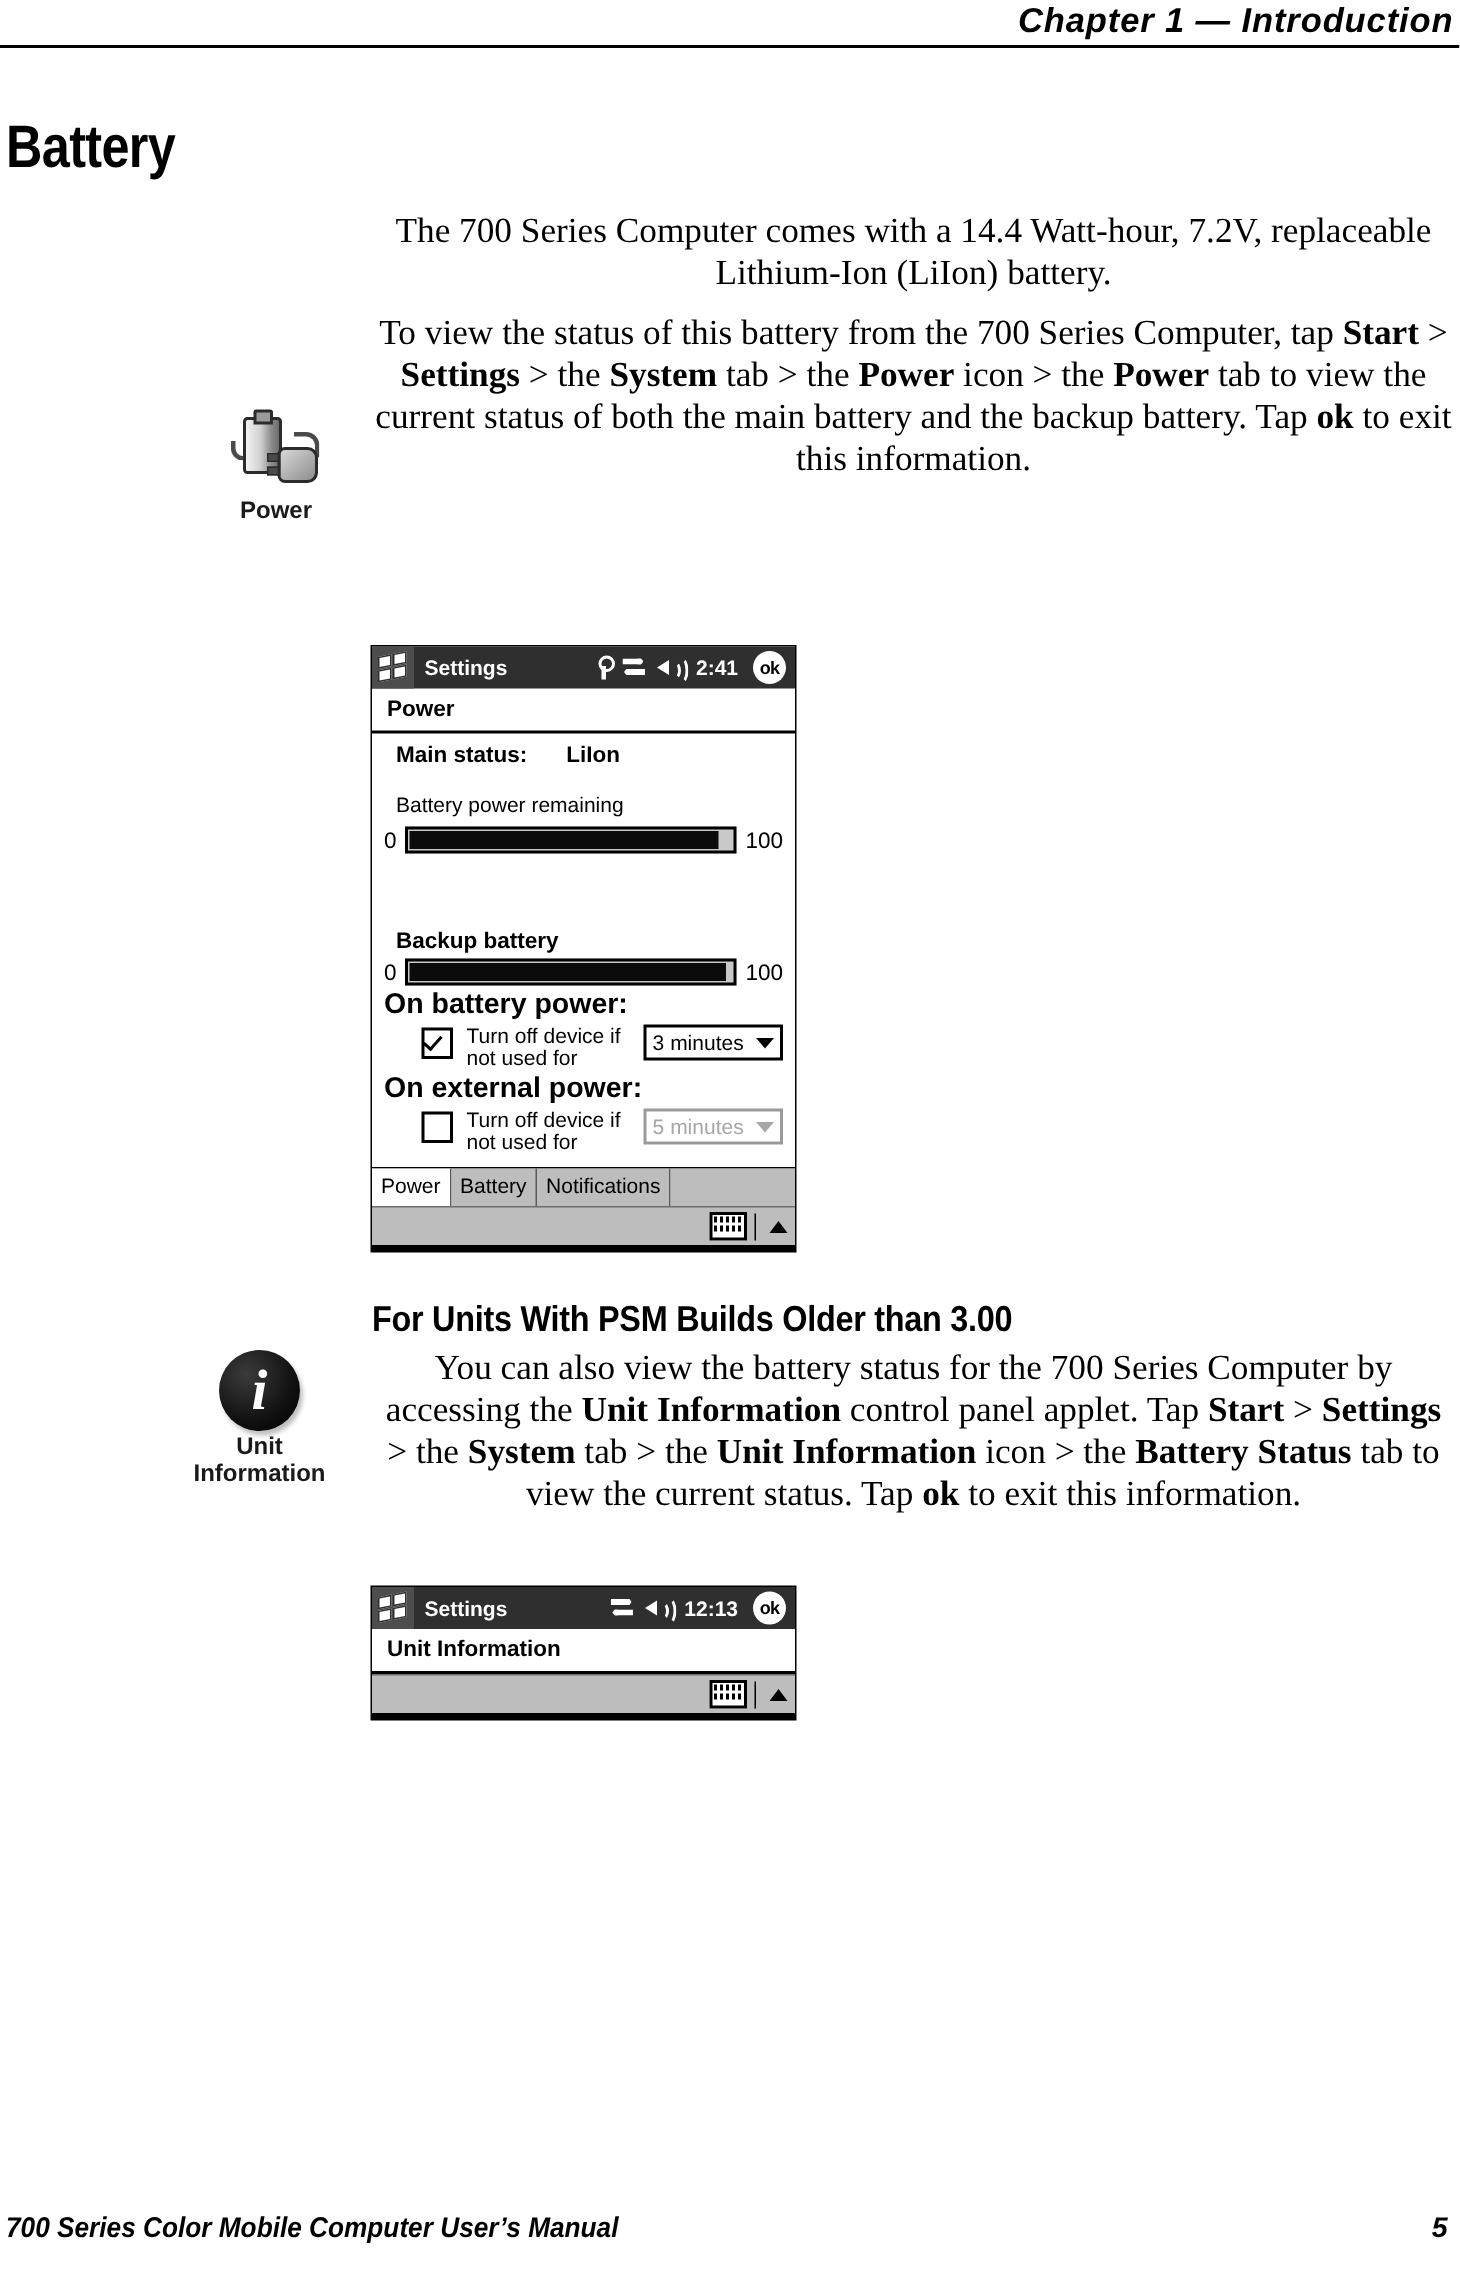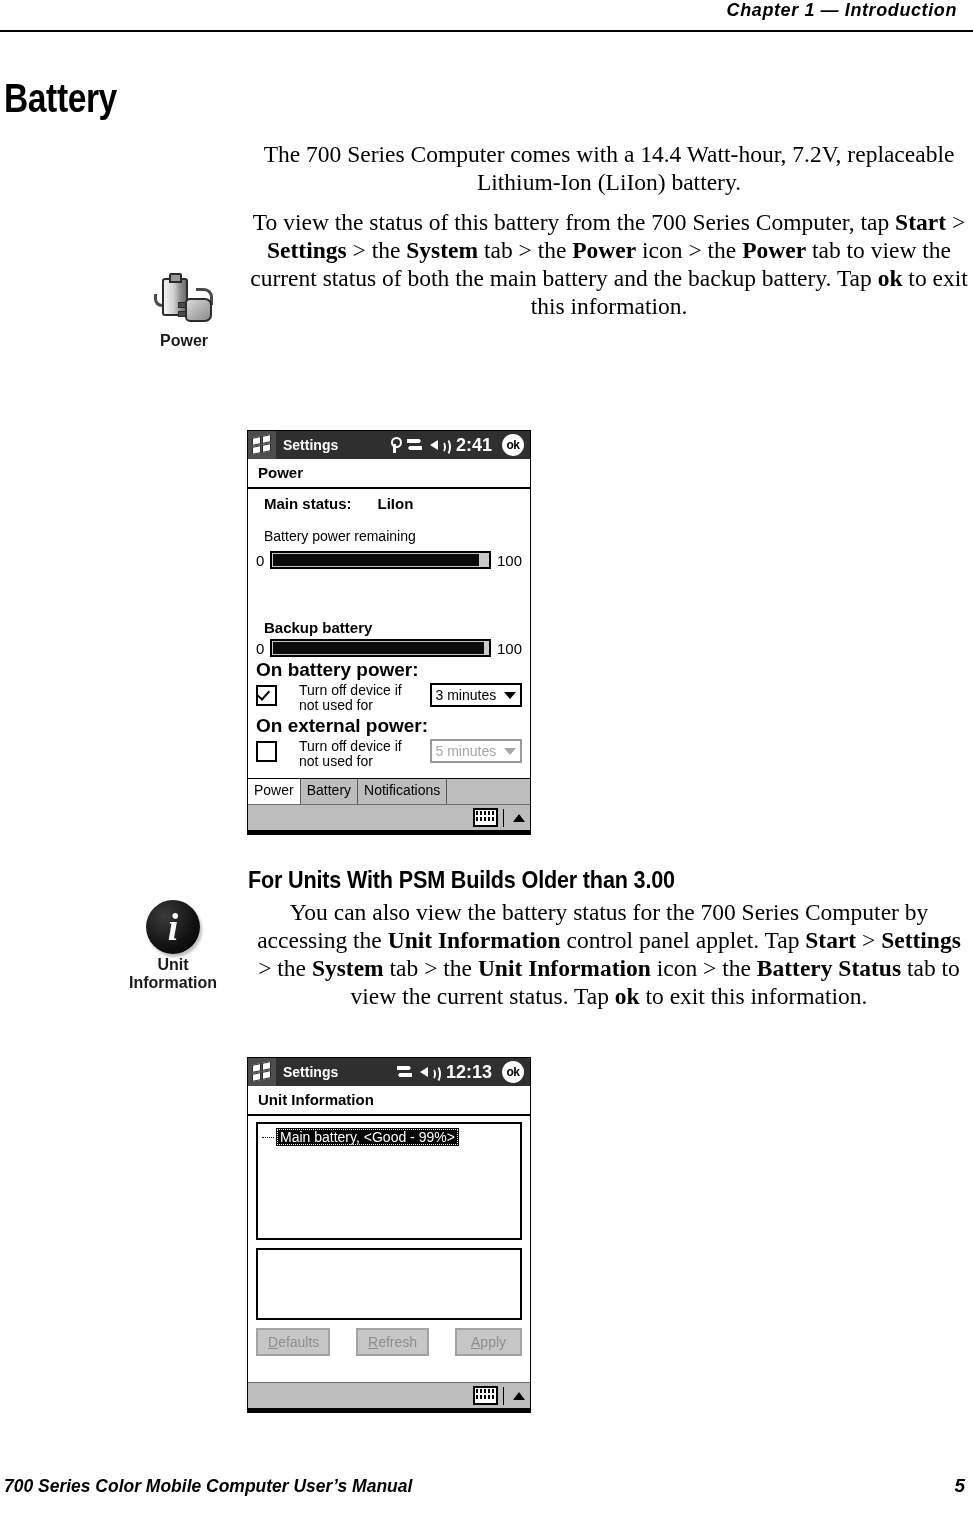--- a/index.html
+++ b/index.html
@@ -19,26 +19,26 @@
   
   .page-header {
     position: absolute;
     top: 0px;
     left: 0px;
     width: 973px;
     height: 36px;
   }
   .page-header .hdr-text {
     position: absolute;
-    right: 16px;
+    right: 4px;
     top: 0px;
     font-family: "Liberation Sans", sans-serif;
     font-weight: bold;
     font-style: italic;
-    font-size: 18px;
+    font-size: 23px;
     letter-spacing: 0.6px;
     white-space: nowrap;
   }
   .page-header .hdr-rule {
     position: absolute;
     left: 0px;
     right: 0px;
     top: 30px;
     height: 2px;
     background: #000000;
@@ -246,21 +246,21 @@
     border-right: 8px solid #ffffff;
   }
   .icon-speaker .wv1, .icon-speaker .wv2 {
     position:absolute; border: 2px solid #ffffff;
     border-left-color: transparent; border-top-color: transparent; border-bottom-color: transparent;
     border-radius: 50%;
   }
   .icon-speaker .wv1 { left: 8px; top: 3px; width: 4px; height: 8px; }
   .icon-speaker .wv2 { left: 11px; top: 0px; width: 6px; height: 14px; }
   .tb-clock {
-    font-size: 18px; font-weight: bold; margin-right: 10px;
+    font-size: 14px; font-weight: bold; margin-right: 10px;
   }
   .ok-btn {
     width: 22px; height: 22px; border-radius: 50%;
     background: #ffffff; color: #000000;
     font-size: 12px; font-weight: bold;
     text-align: center; line-height: 22px;
     letter-spacing: -0.5px;
     flex: 0 0 auto;
   }
   .dev-pagetitle {
@@ -282,21 +282,21 @@
     flex: 1 1 auto;
     height: 18px;
     border: 2px solid #000000;
     background: #c9c9c9;
     padding: 1px;
     box-sizing: border-box;
   }
   .bar-fill { height: 100%; background: #0b0b0b; }
   .group-lbl { font-size: 19px; font-weight: bold; margin-top: 2px; }
   .opt-row {
-    display: flex; align-items: flex-start; gap: 22px; margin-top: 2px;
+    display: flex; align-items: flex-start; gap: 9px; margin-top: 2px; margin-left: 25px;
   }
   .chk {
     width: 17px; height: 17px; border: 2px solid #000000; background:#ffffff;
     position: relative; flex: 0 0 auto; margin-top: 2px;
   }
   .chk.checked::after {
     content: "";
     position: absolute; left: 2px; top: 1px;
     width: 5px; height: 10px;
     border: solid #000000; border-width: 0 2.5px 2.5px 0;
@@ -599,37 +599,20 @@
           <span class="wv1"></span>
           <span class="wv2"></span>
       </div>
     </div>
     <div class="tb-clock">12:13</div>
     <div class="ok-btn">ok</div>
   </div>
 
   <div class="dev-pagetitle">Unit Information</div>
 
-  <div class="dev-body">
-    <div class="tree-box">
-      <div class="tree-item">
-        <span class="tree-dash"></span>
-        <span>Main battery, &lt;Good - 99%&gt;</span>
-      </div>
-    </div>
-
-    <div class="detail-box"></div>
-
-    <div class="btn-row">
-      <div class="dev-btn" style="width:74px;"><u>D</u><span>efaults</span></div>
-      <div class="dev-btn" style="width:74px;"><u>R</u><span>efresh</span></div>
-      <div class="dev-btn" style="width:74px;"><u>A</u><span>pply</span></div>
-    </div>
-    <div style="height:22px;"></div>
-  </div>
 
 
   <div class="dev-taskbar">
     <div class="kbd-icon"></div>
     <div class="tb-sep"></div>
     <div class="up-arrow"></div>
   </div>
   <div class="dev-bottom-edge"></div>
 </div>
 

